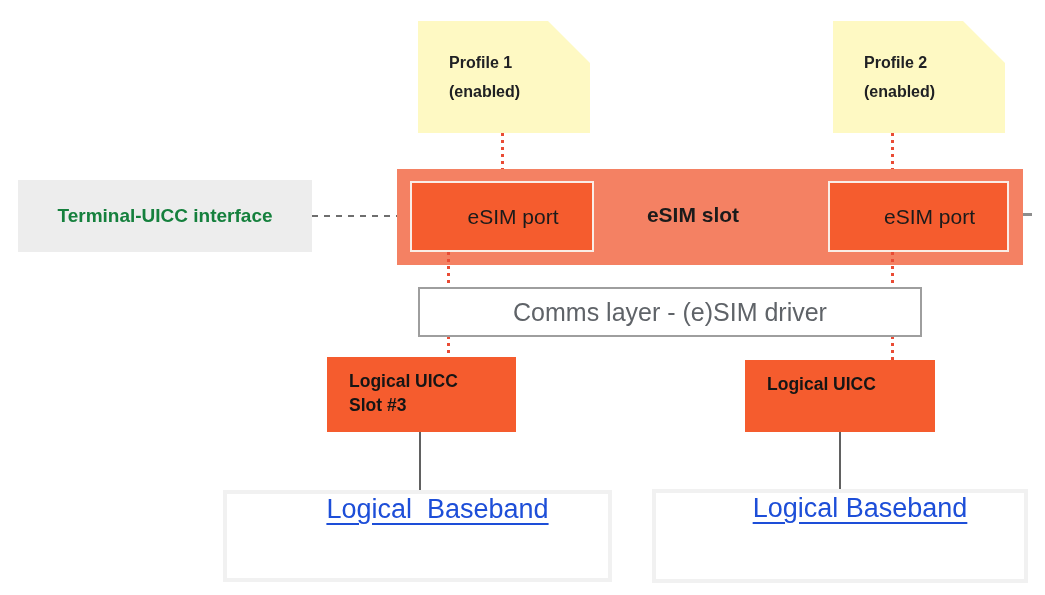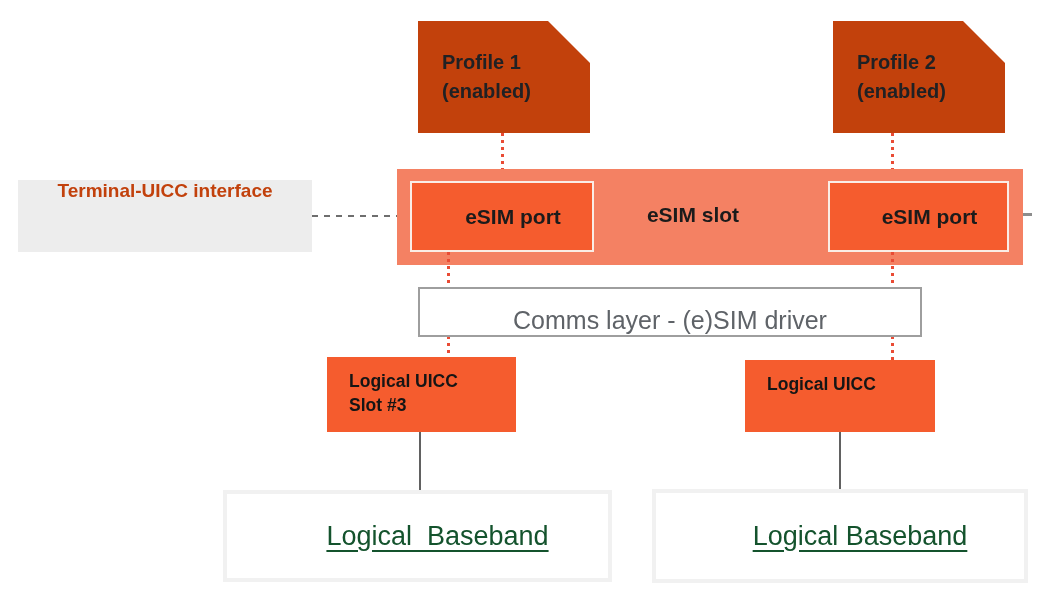--- a/index.html
+++ b/index.html
@@ -12,92 +12,92 @@
     position: relative;
     width: 1045px;
     height: 595px;
     background: #ffffff;
     overflow: hidden;
   }
   .abs { position: absolute; box-sizing: border-box; }
 
   
   .profile-card {
-    background: #c2410c;
+    background: #fef9c3;
     clip-path: polygon(0 0, calc(100% - 42px) 0, 100% 42px, 100% 100%, 0 100%);
     display: flex;
     flex-direction: column;
     justify-content: center;
-    padding-left: 24px;
+    padding-left: 31px;
     color: #202124;
-    font-size: 20px;
+    font-size: 16px;
     font-weight: bold;
     line-height: 29px;
   }
 
   
   .terminal-box {
     background: #EDEDED;
     display: flex;
-    align-items: flex-start;
+    align-items: center;
     justify-content: center;
-    color: #c2410c;
+    color: #15803d;
     font-size: 19px;
     font-weight: bold;
   }
 
   
   .esim-slot { background: #F48163; }
   .esim-port {
     background: #F55C2E;
     border: 2px solid #FAEDE6;
     display: flex;
     align-items: center;
     justify-content: center;
     color: #1b1b1b;
     font-size: 21px;
-    font-weight: bold;
+    font-weight: normal;
     padding-left: 22px;
   }
   .esim-slot-label {
     color: #1b1b1b;
     font-size: 21px;
     font-weight: bold;
     text-align: center;
   }
 
   
   .comms-box {
     background: #ffffff;
     border: 2px solid #9E9E9E;
     display: flex;
-    align-items: flex-end;
+    align-items: center;
     justify-content: center;
     color: #5F6368;
     font-size: 25px;
   }
 
   
   .uicc-box {
     background: #F55C2E;
     color: #151515;
     font-size: 17.5px;
     font-weight: bold;
     line-height: 24px;
     padding: 12px 0 8px 22px;
   }
 
   
   .baseband-box {
     background: #ffffff;
     border: 4px solid #F1F1F1;
     display: flex;
-    align-items: center;
+    align-items: flex-start;
     justify-content: center;
-    color: #14532d;
+    color: #1d4ed8;
     font-size: 27px;
     padding-left: 40px;
   }
   .baseband-label {
     text-decoration: underline;
     text-underline-offset: 5px;
     white-space: pre-wrap;
   }
 
   

